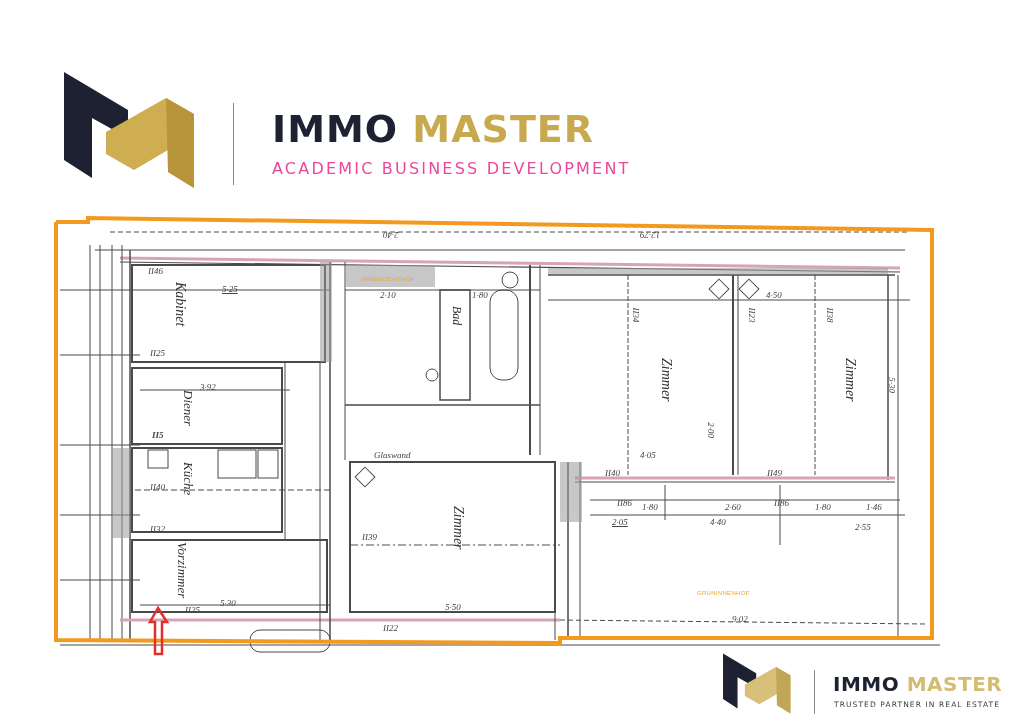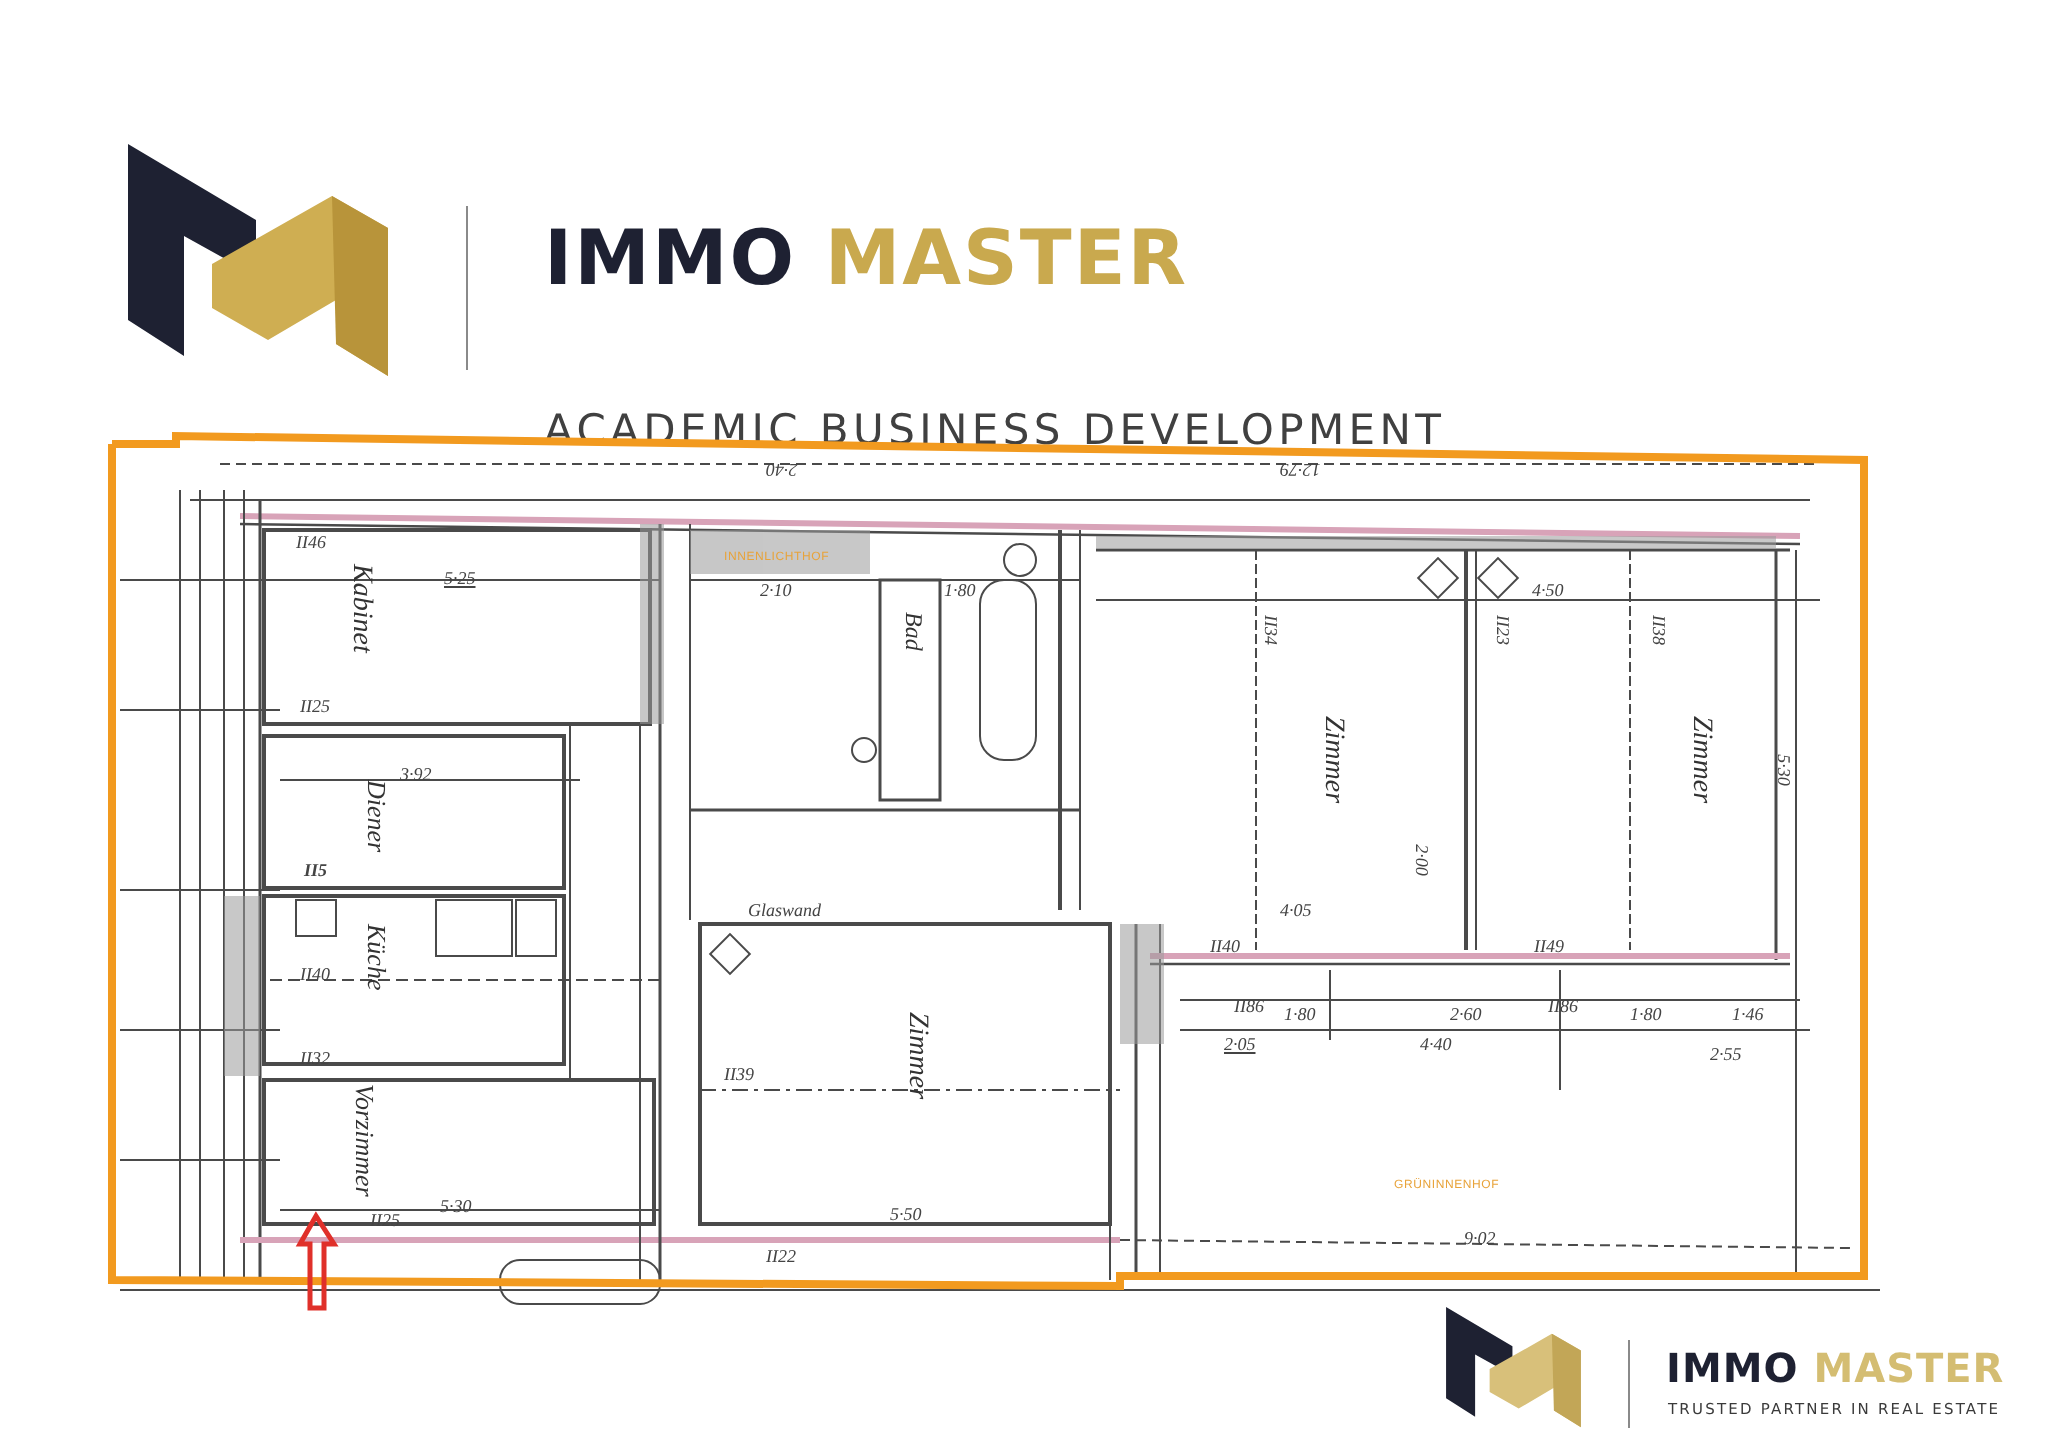--- a/index.html
+++ b/index.html
@@ -1,21 +1,21 @@
 <!DOCTYPE html>
 <html><head>
 <meta charset="utf-8">
 <style>
   html,body{margin:0;padding:0;background:#ffffff;}
   body{width:1024px;height:723px;position:relative;overflow:hidden;font-family:"Liberation Sans",sans-serif;}
   .abs{position:absolute;}
   .brand-main{left:272px;top:107px;font-family:"DejaVu Sans",sans-serif;font-weight:bold;font-size:38px;letter-spacing:1px;line-height:44px;white-space:nowrap;}
   .brand-main .w1{color:#1e2132;}
   .brand-main .w2{color:#c9a94e;}
-  .brand-sub{left:272px;top:159px;font-family:"DejaVu Sans",sans-serif;font-size:21px;letter-spacing:2.2px;color:#404040;white-space:nowrap;margin-top:44px;}
+  .brand-sub{left:272px;top:159px;font-family:"DejaVu Sans",sans-serif;font-size:16px;letter-spacing:2.2px;color:#ec4899;white-space:nowrap;}
   .divider{background:#8a8a8a;width:1px;}
   .brand-main-sm{left:833px;top:672px;font-family:"DejaVu Sans",sans-serif;font-weight:bold;font-size:20px;letter-spacing:0.5px;line-height:24px;white-space:nowrap;}
   .brand-main-sm .w1{color:#1e2132;}
   .brand-main-sm .w2{color:#d4bd72;}
   .brand-sub-sm{left:834px;top:700px;font-family:"DejaVu Sans",sans-serif;font-size:7.5px;letter-spacing:1.1px;color:#3a3a3a;white-space:nowrap;}
   .plan-label{font-family:"Liberation Serif",serif;font-style:italic;color:#333;font-size:12px;white-space:nowrap;}
   .courtyard{font-family:"Liberation Sans",sans-serif;font-size:6px;color:#e8a33a;letter-spacing:0.3px;white-space:nowrap;}
   .dim{font-family:"Liberation Serif",serif;font-style:italic;font-size:9px;color:#444;white-space:nowrap;}
   .rot{transform-origin:left top;}
 </style>

